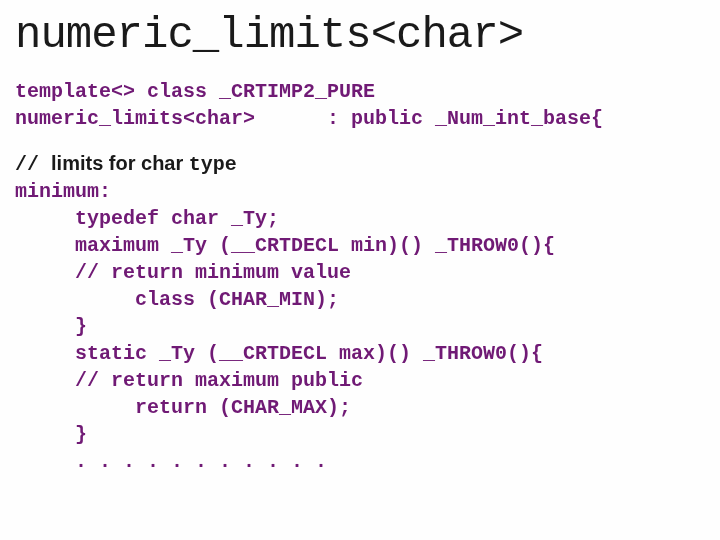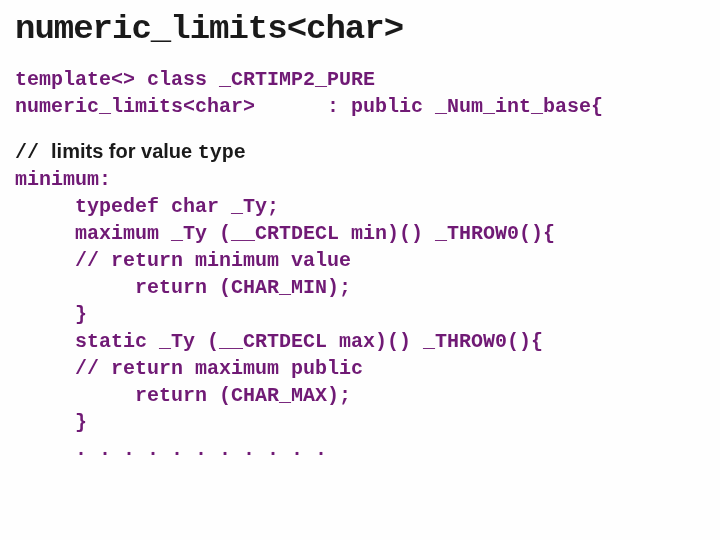--- a/index.html
+++ b/index.html
@@ -6,22 +6,22 @@
       margin: 0;
       padding: 10px 15px;
       background: #fefefe;
       font-family: Arial, sans-serif;
       width: 720px;
       height: 540px;
       box-sizing: border-box;
     }
     .title {
       font-family: "Courier New", monospace;
-      font-weight: bold;
-      font-size: 34px;
+      font-weight: normal;
+      font-size: 44px;
       color: #1a1a1a;
       margin: 0 0 18px 0;
       letter-spacing: -1px;
     }
     .code-line {
       font-family: "Courier New", monospace;
       font-weight: bold;
       font-size: 20px;
       color: #701a75;
       line-height: 1.35;
@@ -45,26 +45,26 @@
 <body>
 
 <div class="title">numeric_limits&lt;char&gt;</div>
 
 <div class="code-line">template&lt;&gt; class _CRTIMP2_PURE</div>
 <div class="code-line">numeric_limits&lt;char&gt;      : public _Num_int_base{</div>
 
 <div class="spacer"></div>
 
 <div class="comment-mixed">
-  <span class="mono">// </span><span>limits for value  </span><span class="mono">type</span>
+  <span class="mono">// </span><span>limits for char  </span><span class="mono">type</span>
 </div>
 
 <div class="code-line">minimum:</div>
 <div class="code-line">     typedef char _Ty;</div>
 <div class="code-line">     maximum _Ty (__CRTDECL min)() _THROW0(){</div>
 <div class="code-line">     // return minimum value</div>
-<div class="code-line">          return (CHAR_MIN);</div>
+<div class="code-line">          class (CHAR_MIN);</div>
 <div class="code-line">     }</div>
 <div class="code-line">     static _Ty (__CRTDECL max)() _THROW0(){</div>
 <div class="code-line">     // return maximum public</div>
 <div class="code-line">          return (CHAR_MAX);</div>
 <div class="code-line">     }</div>
 <div class="code-line">     . . . . . . . . . . .</div>
 
 </body></html>

